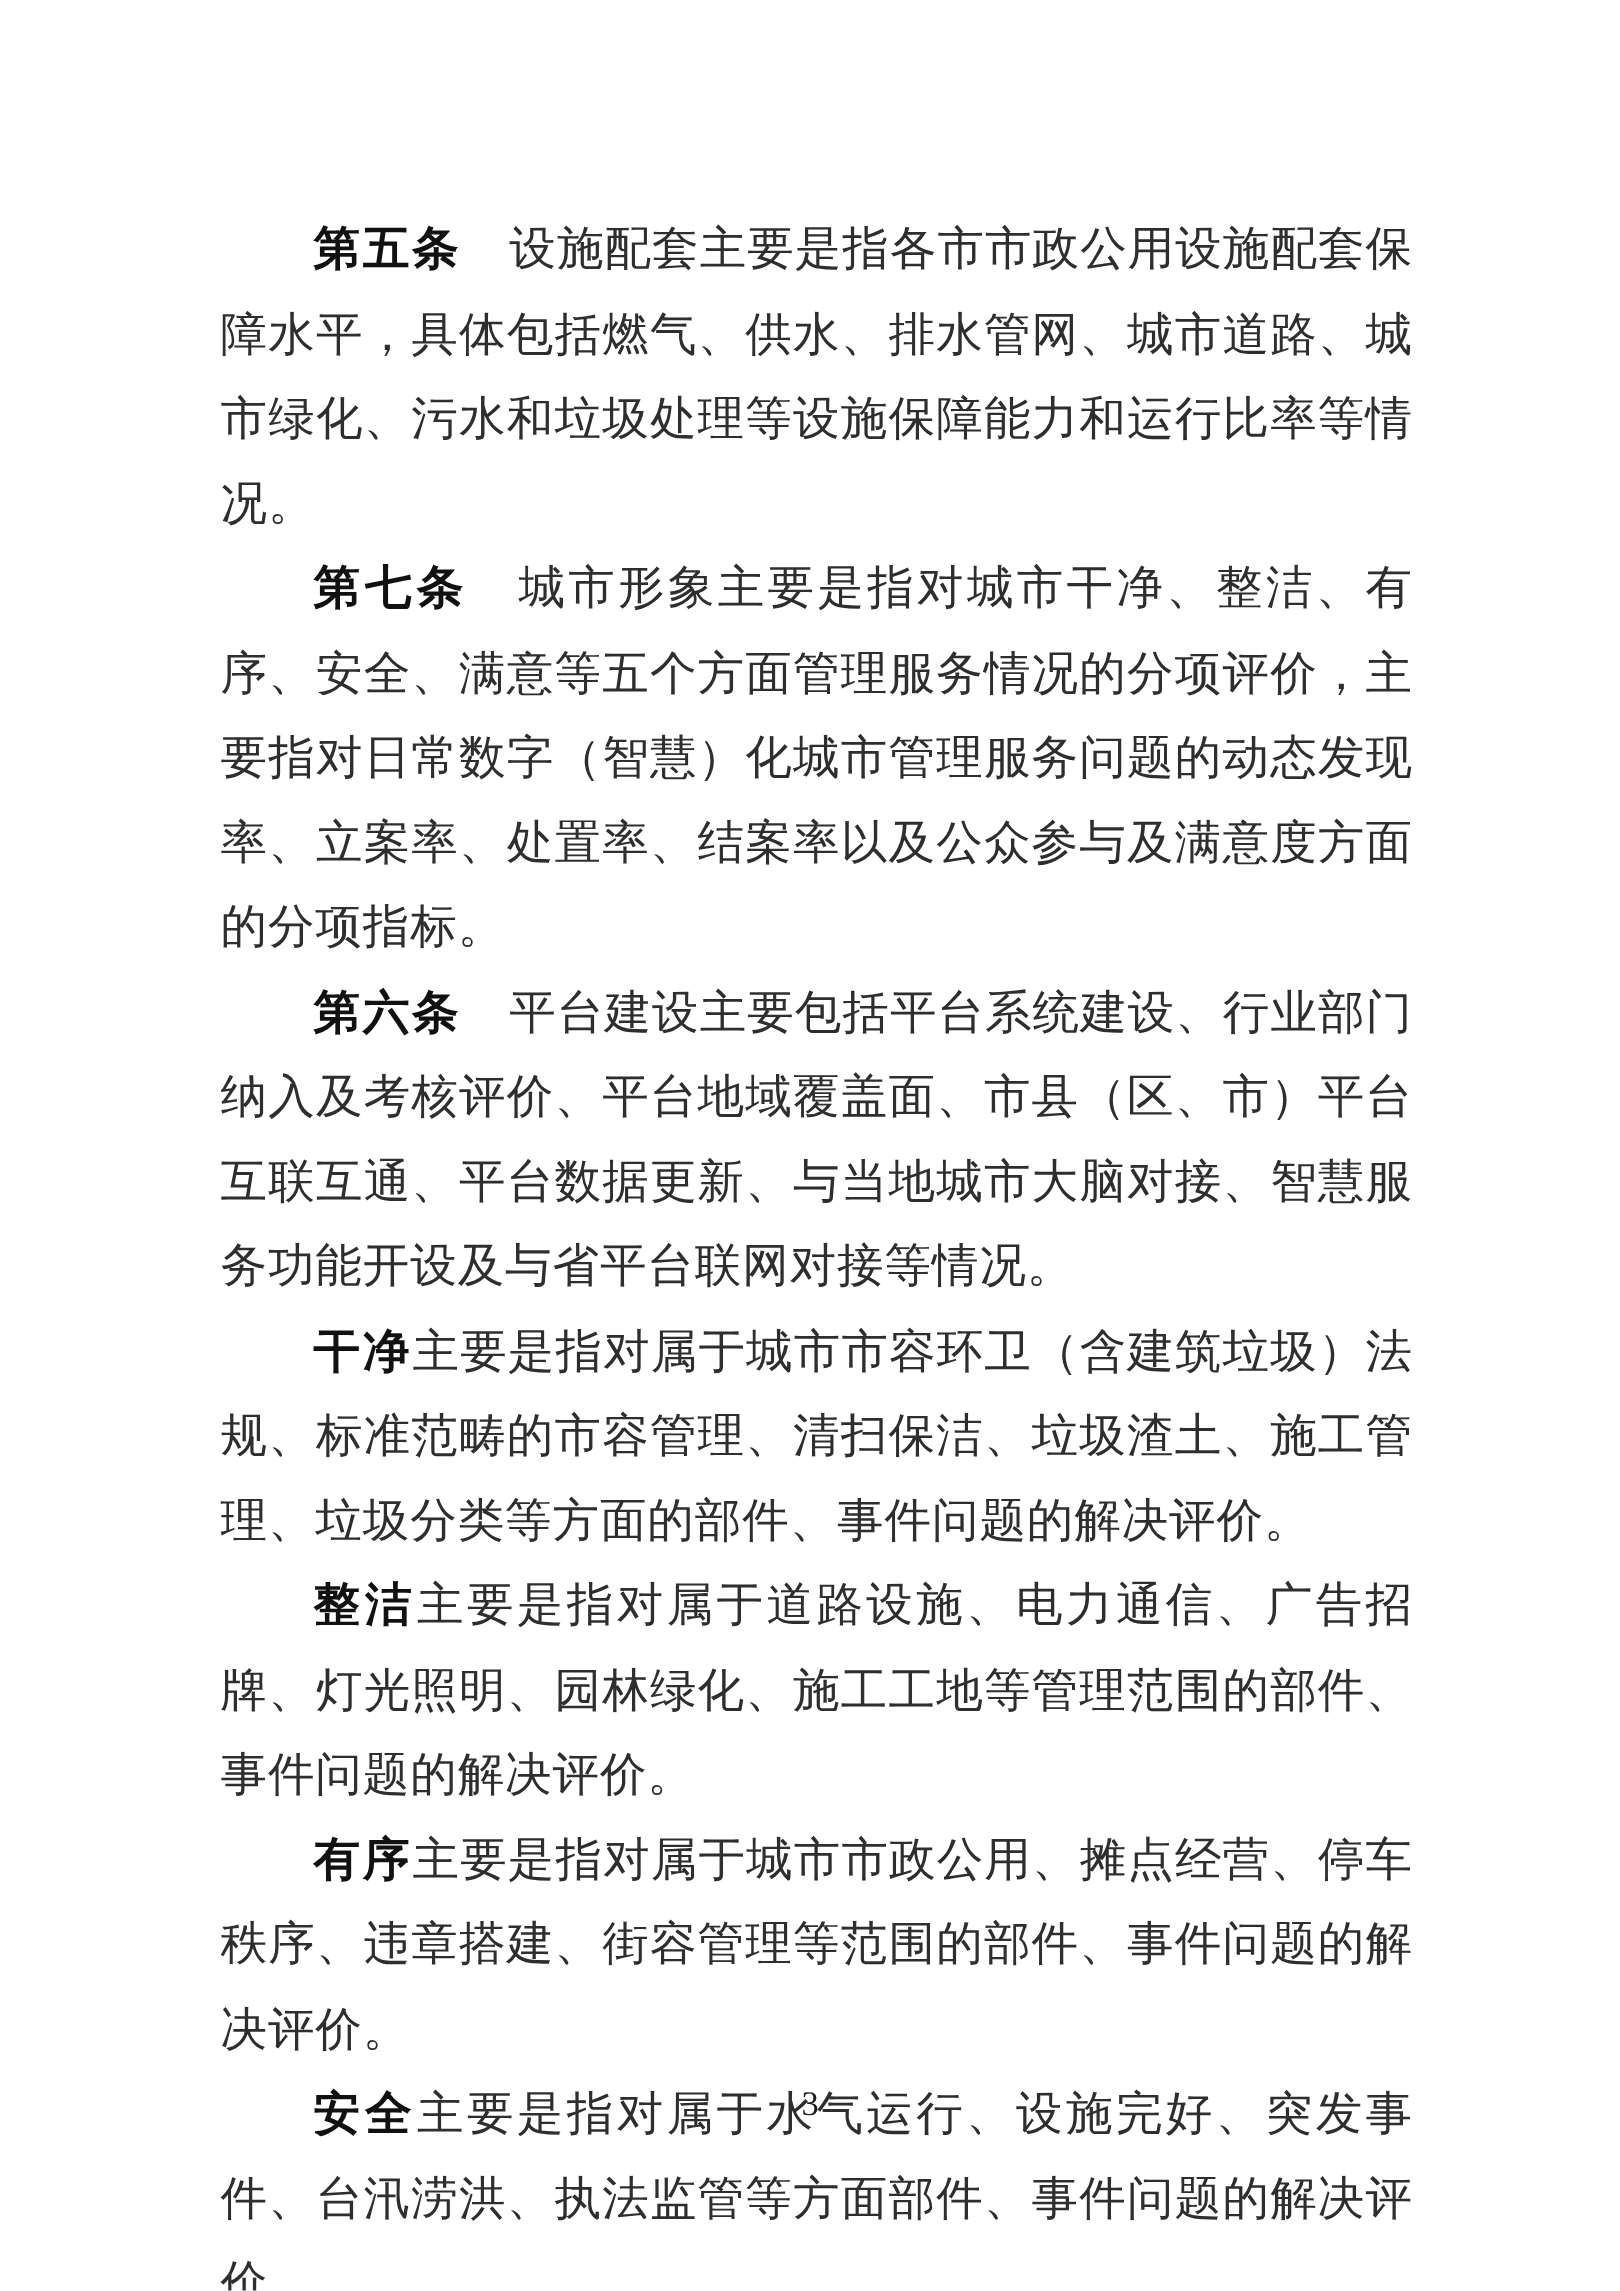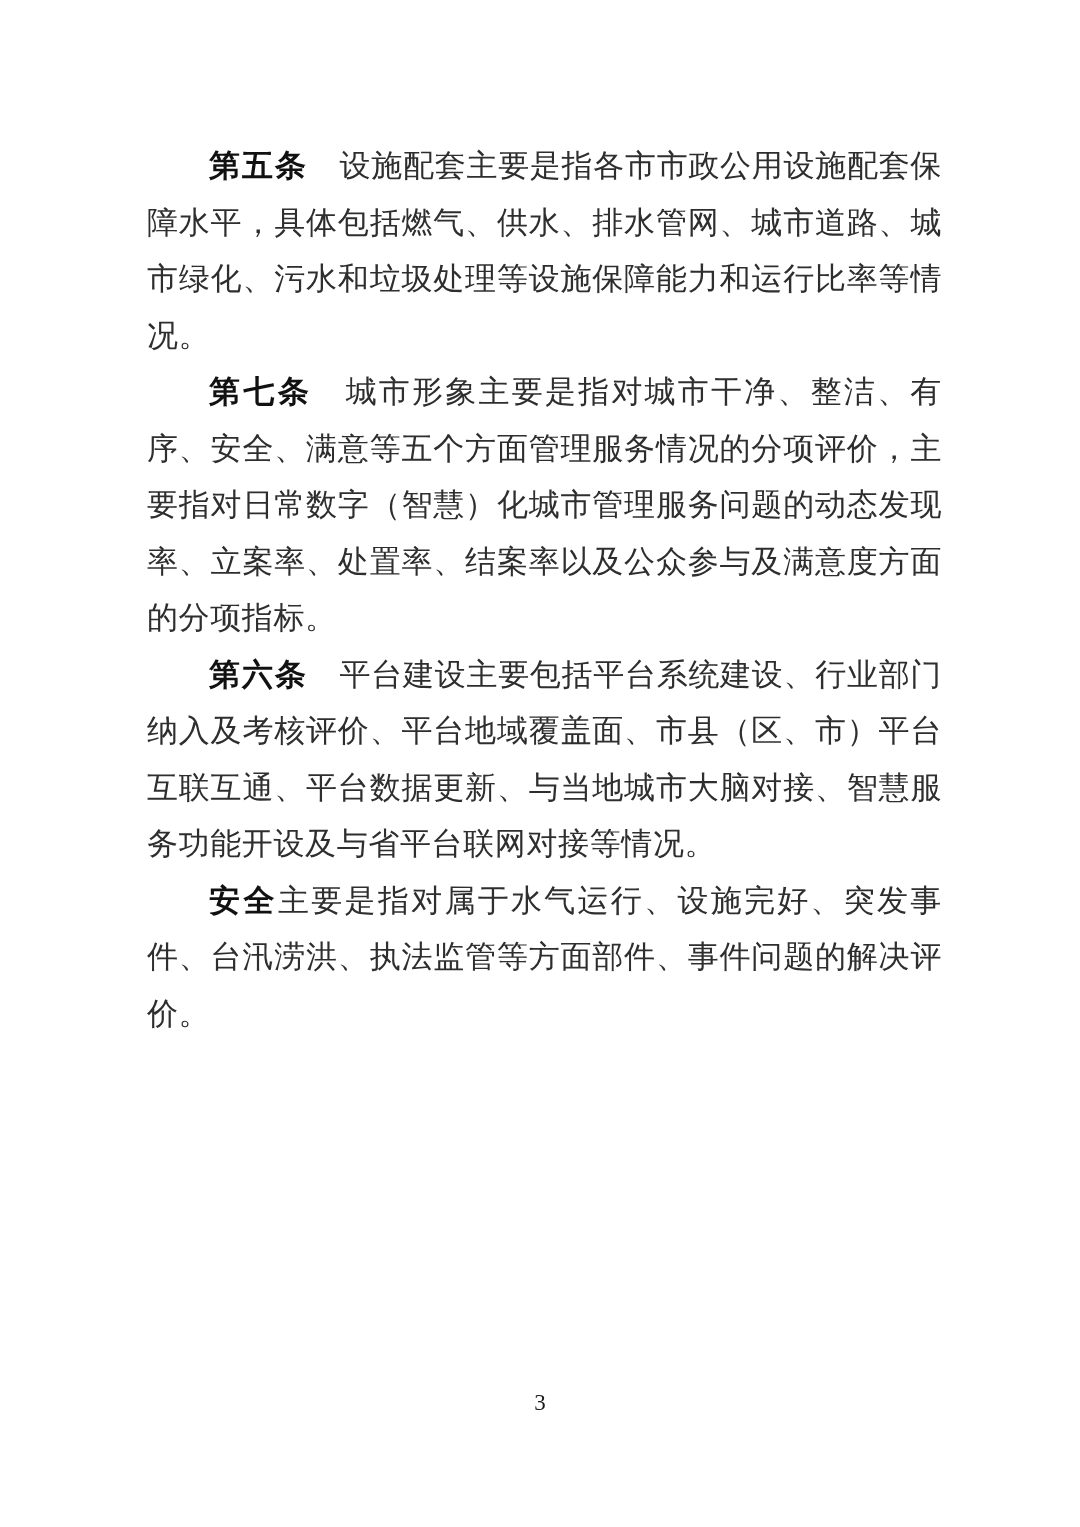--- a/index.html
+++ b/index.html
@@ -63,22 +63,25 @@
 
 <div class="page">
   <div class="content">
 
     <p class="para"><span class="lead">第五条</span><span class="sep">　</span><span class="body-text">设施配套主要是指各市市政公用设施配套保障水平，具体包括燃气、供水、排水管网、城市道路、城市绿化、污水和垃圾处理等设施保障能力和运行比率等情况。</span></p>
 
     <p class="para"><span class="lead">第七条</span><span class="sep">　</span><span class="body-text">城市形象主要是指对城市干净、整洁、有序、安全、满意等五个方面管理服务情况的分项评价，主要指对日常数字（智慧）化城市管理服务问题的动态发现率、立案率、处置率、结案率以及公众参与及满意度方面的分项指标。</span></p>
 
     <p class="para"><span class="lead">第六条</span><span class="sep">　</span><span class="body-text">平台建设主要包括平台系统建设、行业部门纳入及考核评价、平台地域覆盖面、市县（区、市）平台互联互通、平台数据更新、与当地城市大脑对接、智慧服务功能开设及与省平台联网对接等情况。</span></p>
 
+    <p class="para"><span class="lead">干净</span><span class="sep"></span><span class="body-text">主要是指对属于城市市容环卫（含建筑垃圾）法规、标准范畴的市容管理、清扫保洁、垃圾渣土、施工管理、垃圾分类等方面的部件、事件问题的解决评价。</span></p>
 
+    <p class="para"><span class="lead">整洁</span><span class="sep"></span><span class="body-text">主要是指对属于道路设施、电力通信、广告招牌、灯光照明、园林绿化、施工工地等管理范围的部件、事件问题的解决评价。</span></p>
 
+    <p class="para"><span class="lead">有序</span><span class="sep"></span><span class="body-text">主要是指对属于城市市政公用、摊点经营、停车秩序、违章搭建、街容管理等范围的部件、事件问题的解决评价。</span></p>
 
     <p class="para"><span class="lead">安全</span><span class="sep"></span><span class="body-text">主要是指对属于水气运行、设施完好、突发事件、台汛涝洪、执法监管等方面部件、事件问题的解决评价。</span></p>
 
   </div>
 
   <div class="footer">
     <span class="page-number">3</span>
   </div>
 </div>
 

